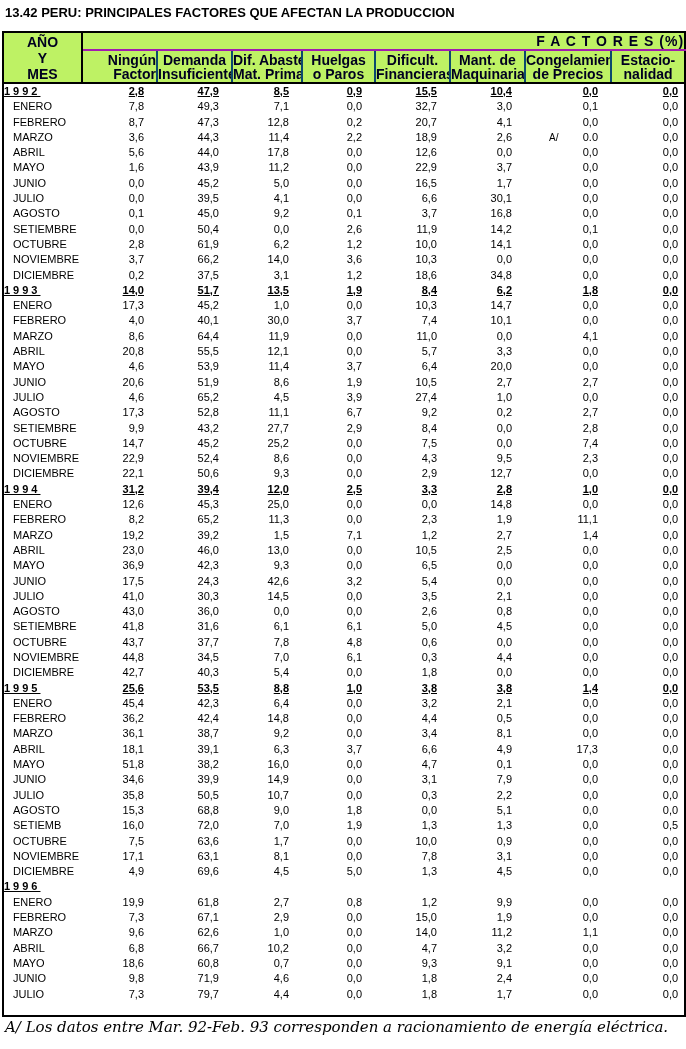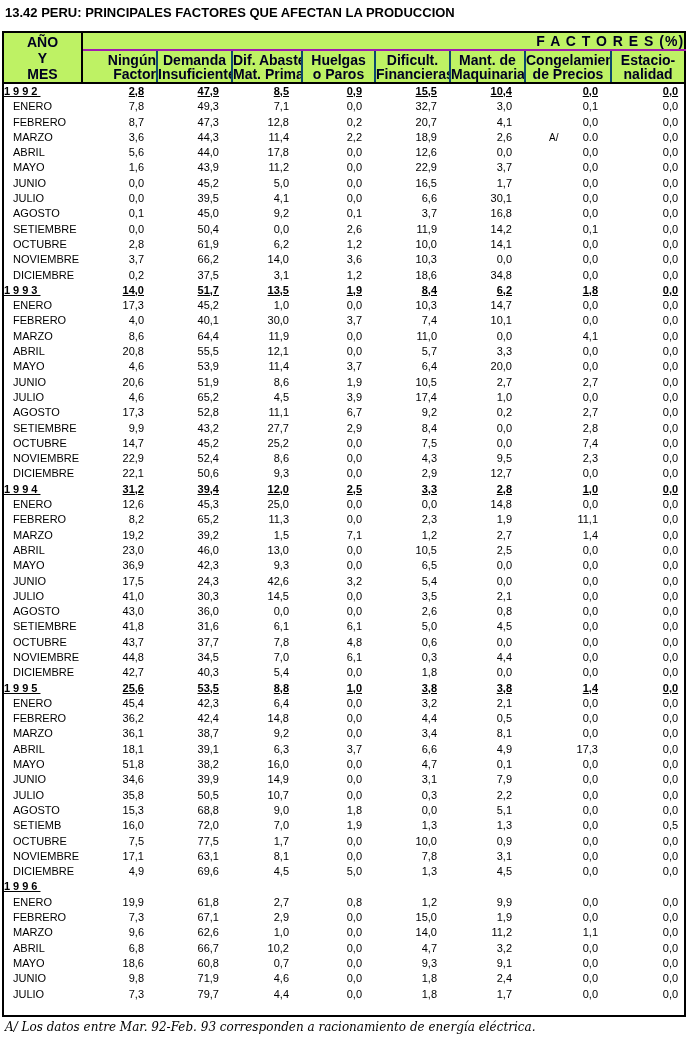--- a/index.html
+++ b/index.html
@@ -16,21 +16,21 @@
   tbody td{font-size:11px;padding:0;height:15.3px;line-height:15.3px;white-space:nowrap;overflow:visible;}
   td.label{text-align:left;padding-left:9px;}
   td.val{text-align:right;padding-right:13px;position:relative;}
   td.val:last-child{padding-right:6px;}
   tr.year td{font-weight:bold;}
   tr.year td.label{padding-left:0;}
   tr.year td.label span{letter-spacing:3px;text-decoration:underline;}
   tr.year td.val .num{text-decoration:underline;}
   .cellnote{position:absolute;left:24px;top:0;font-weight:normal;font-size:10px;}
   tr.spacer td{height:13px;}
-  .footnotes{margin:4px 0 0 5px;font-family:"DejaVu Serif","Liberation Serif",serif;font-style:italic;font-size:12px;line-height:13.5px;}
+  .footnotes{margin:4px 0 0 5px;font-family:"DejaVu Serif","Liberation Serif",serif;font-style:italic;font-size:15px;line-height:13.5px;}
 </style>
 </head>
 <body>
 
 <div class="title">
   <div>13.42  PERU: PRINCIPALES FACTORES QUE AFECTAN LA PRODUCCION</div>
 </div>
 
 <table class="factors">
   <colgroup>
@@ -310,21 +310,21 @@
         <td class="val"><span class="num">2,7</span></td>
         <td class="val"><span class="num">2,7</span></td>
         <td class="val"><span class="num">0,0</span></td>
       </tr>
       <tr class="month">
         <td class="label"><span>JULIO</span></td>
         <td class="val"><span class="num">4,6</span></td>
         <td class="val"><span class="num">65,2</span></td>
         <td class="val"><span class="num">4,5</span></td>
         <td class="val"><span class="num">3,9</span></td>
-        <td class="val"><span class="num">17,4</span></td>
+        <td class="val"><span class="num">27,4</span></td>
         <td class="val"><span class="num">1,0</span></td>
         <td class="val"><span class="num">0,0</span></td>
         <td class="val"><span class="num">0,0</span></td>
       </tr>
       <tr class="month">
         <td class="label"><span>AGOSTO</span></td>
         <td class="val"><span class="num">17,3</span></td>
         <td class="val"><span class="num">52,8</span></td>
         <td class="val"><span class="num">11,1</span></td>
         <td class="val"><span class="num">6,7</span></td>
@@ -626,21 +626,21 @@
         <td class="val"><span class="num">7,0</span></td>
         <td class="val"><span class="num">1,9</span></td>
         <td class="val"><span class="num">1,3</span></td>
         <td class="val"><span class="num">1,3</span></td>
         <td class="val"><span class="num">0,0</span></td>
         <td class="val"><span class="num">0,5</span></td>
       </tr>
       <tr class="month">
         <td class="label"><span>OCTUBRE</span></td>
         <td class="val"><span class="num">7,5</span></td>
-        <td class="val"><span class="num">77,5</span></td>
+        <td class="val"><span class="num">63,6</span></td>
         <td class="val"><span class="num">1,7</span></td>
         <td class="val"><span class="num">0,0</span></td>
         <td class="val"><span class="num">10,0</span></td>
         <td class="val"><span class="num">0,9</span></td>
         <td class="val"><span class="num">0,0</span></td>
         <td class="val"><span class="num">0,0</span></td>
       </tr>
       <tr class="month">
         <td class="label"><span>NOVIEMBRE</span></td>
         <td class="val"><span class="num">17,1</span></td>

